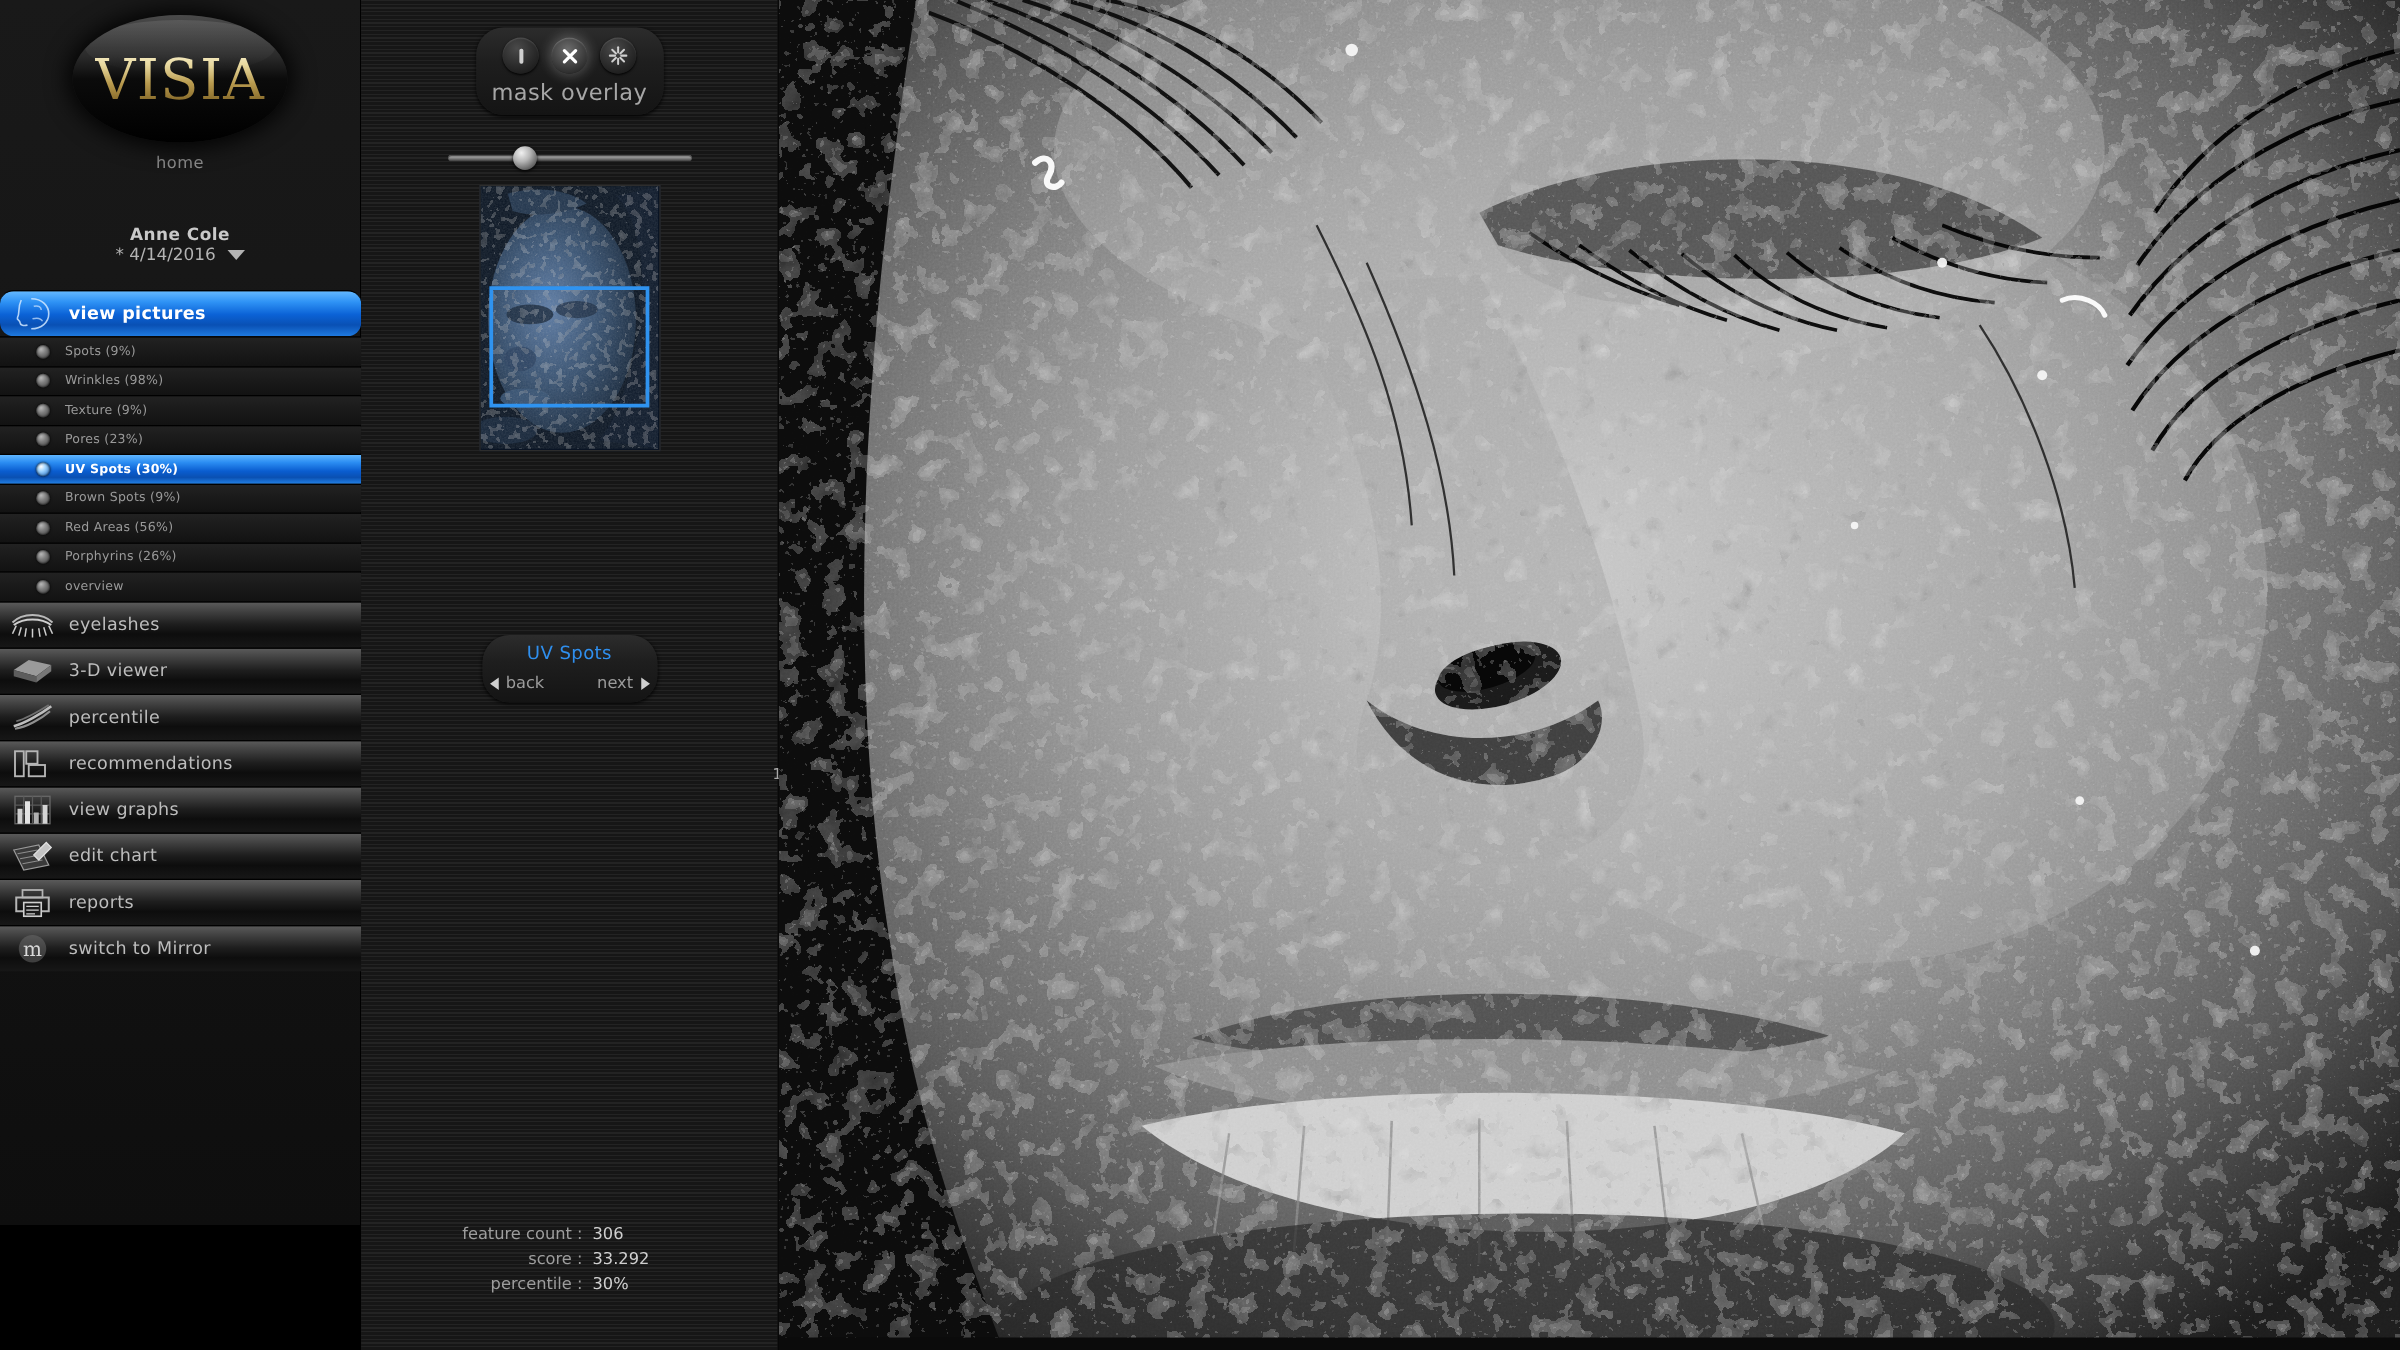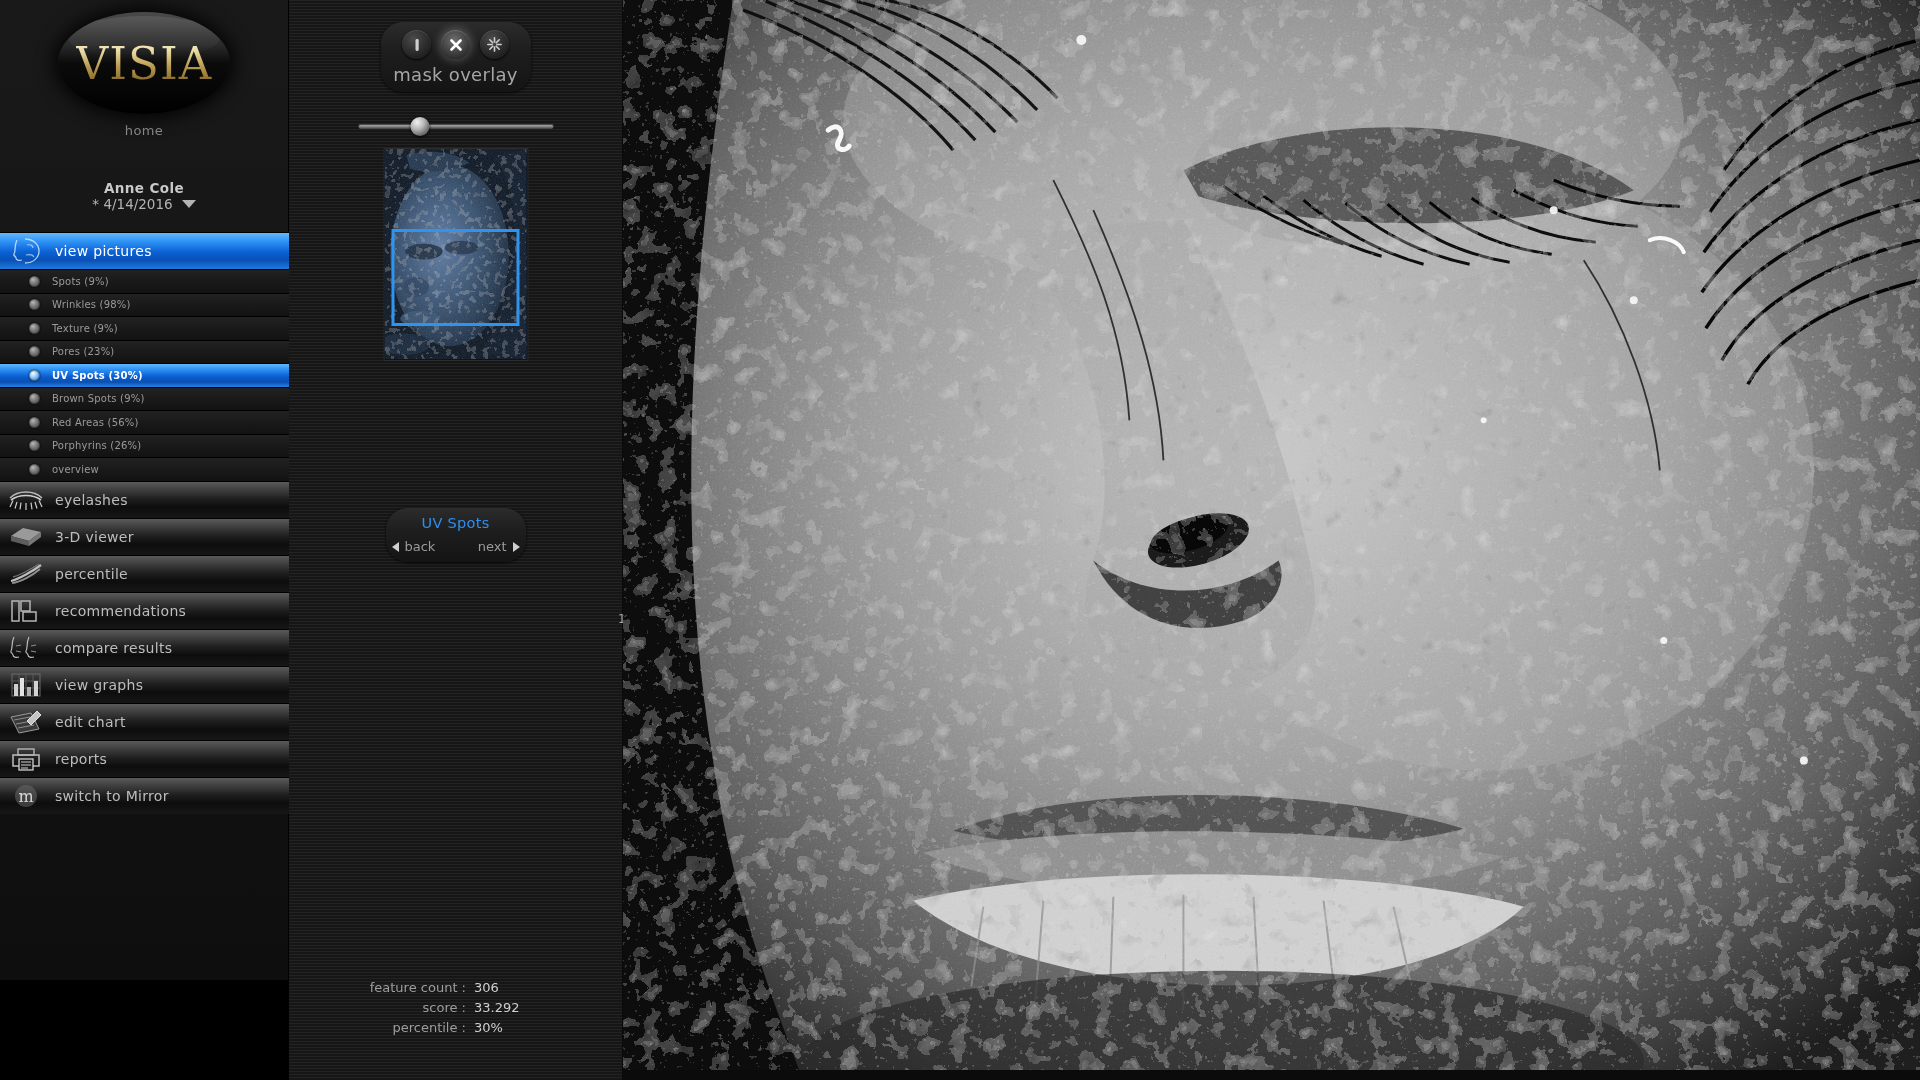--- a/index.html
+++ b/index.html
@@ -59,21 +59,21 @@
     border-top: 1px solid #000;
     color:#9a9a9a; font-size:10px; cursor:pointer; overflow:hidden;
   }
   .menu-main {
     height: 37px;
     background: linear-gradient(180deg,#5a5a5a 0%,#3e3e3e 22%,#1e1e1e 48%,#0d0d0d 70%,#171717 100%);
     color:#bdbdbd; font-size:14px;
   }
   .menu-main.active {
     background: linear-gradient(180deg,#63b8ff 0%,#2e92f5 24%,#0b62d6 52%,#0950b4 75%,#1f7ae0 100%);
-    color:#ffffff; font-weight:normal;
+    color:#ffffff; font-weight:bold;border-radius:11px;
   }
   .menu-sub {
     background: linear-gradient(180deg,#222 0%,#1b1b1b 40%,#121212 100%);
     height: 23.5px;
   }
   .menu-sub.active {
     background: linear-gradient(180deg,#5fb6ff 0%,#2b8df2 26%,#0a5dd0 56%,#0a50b2 78%,#2280e6 100%);
     color:#fff; font-weight:bold;
   }
   .sub-bullet {
@@ -315,31 +315,20 @@
         <span class="menu-icon">
           <svg width="34" height="26" viewBox="0 0 34 26">
             <rect x="3" y="3" width="7" height="20" fill="none" stroke="#b5b5b5" stroke-width="1.5"></rect>
             <rect x="12" y="3" width="9" height="10" fill="none" stroke="#b5b5b5" stroke-width="1.5"></rect>
             <rect x="14" y="14" width="13" height="9" fill="none" stroke="#b5b5b5" stroke-width="1.5"></rect>
           </svg>
         </span>
         <span class="main-label">recommendations</span>
       </div>
 
-      <div class="menu-row menu-main">
-        <span class="menu-icon">
-          <svg width="34" height="26" viewBox="0 0 34 26">
-            <path d="M5 2 C2 8 4 13 2 16 C1 18 4 18 4 20 C4 22 7 23 10 22" fill="none" stroke="#bdbdbd" stroke-width="1.2"></path>
-            <path d="M7 11 L12 10 M7 16 L12 17" stroke="#8f8f8f" stroke-width="1"></path>
-            <path d="M20 2 C17 8 19 13 17 16 C16 18 19 18 19 20 C19 22 22 23 25 22" fill="none" stroke="#bdbdbd" stroke-width="1.2"></path>
-            <path d="M22 11 L27 10 M22 16 L27 17" stroke="#8f8f8f" stroke-width="1"></path>
-          </svg>
-        </span>
-        <span class="main-label">compare results</span>
-      </div>
 
       <div class="menu-row menu-main">
         <span class="menu-icon">
           <svg width="32" height="26" viewBox="0 0 32 26">
             <rect x="2" y="2" width="28" height="22" fill="none" stroke="#6a6a6a" stroke-width="1"></rect>
             <path d="M9 2 V24 M16 2 V24 M23 2 V24 M2 9 H30 M2 16 H30" stroke="#5a5a5a" stroke-width="1"></path>
             <rect x="4" y="12" width="4" height="12" fill="#cfcfcf"></rect>
             <rect x="10" y="6" width="4" height="18" fill="#e3e3e3"></rect>
             <rect x="17" y="15" width="4" height="9" fill="#b0b0b0"></rect>
             <rect x="24" y="9" width="4" height="15" fill="#d4d4d4"></rect>

